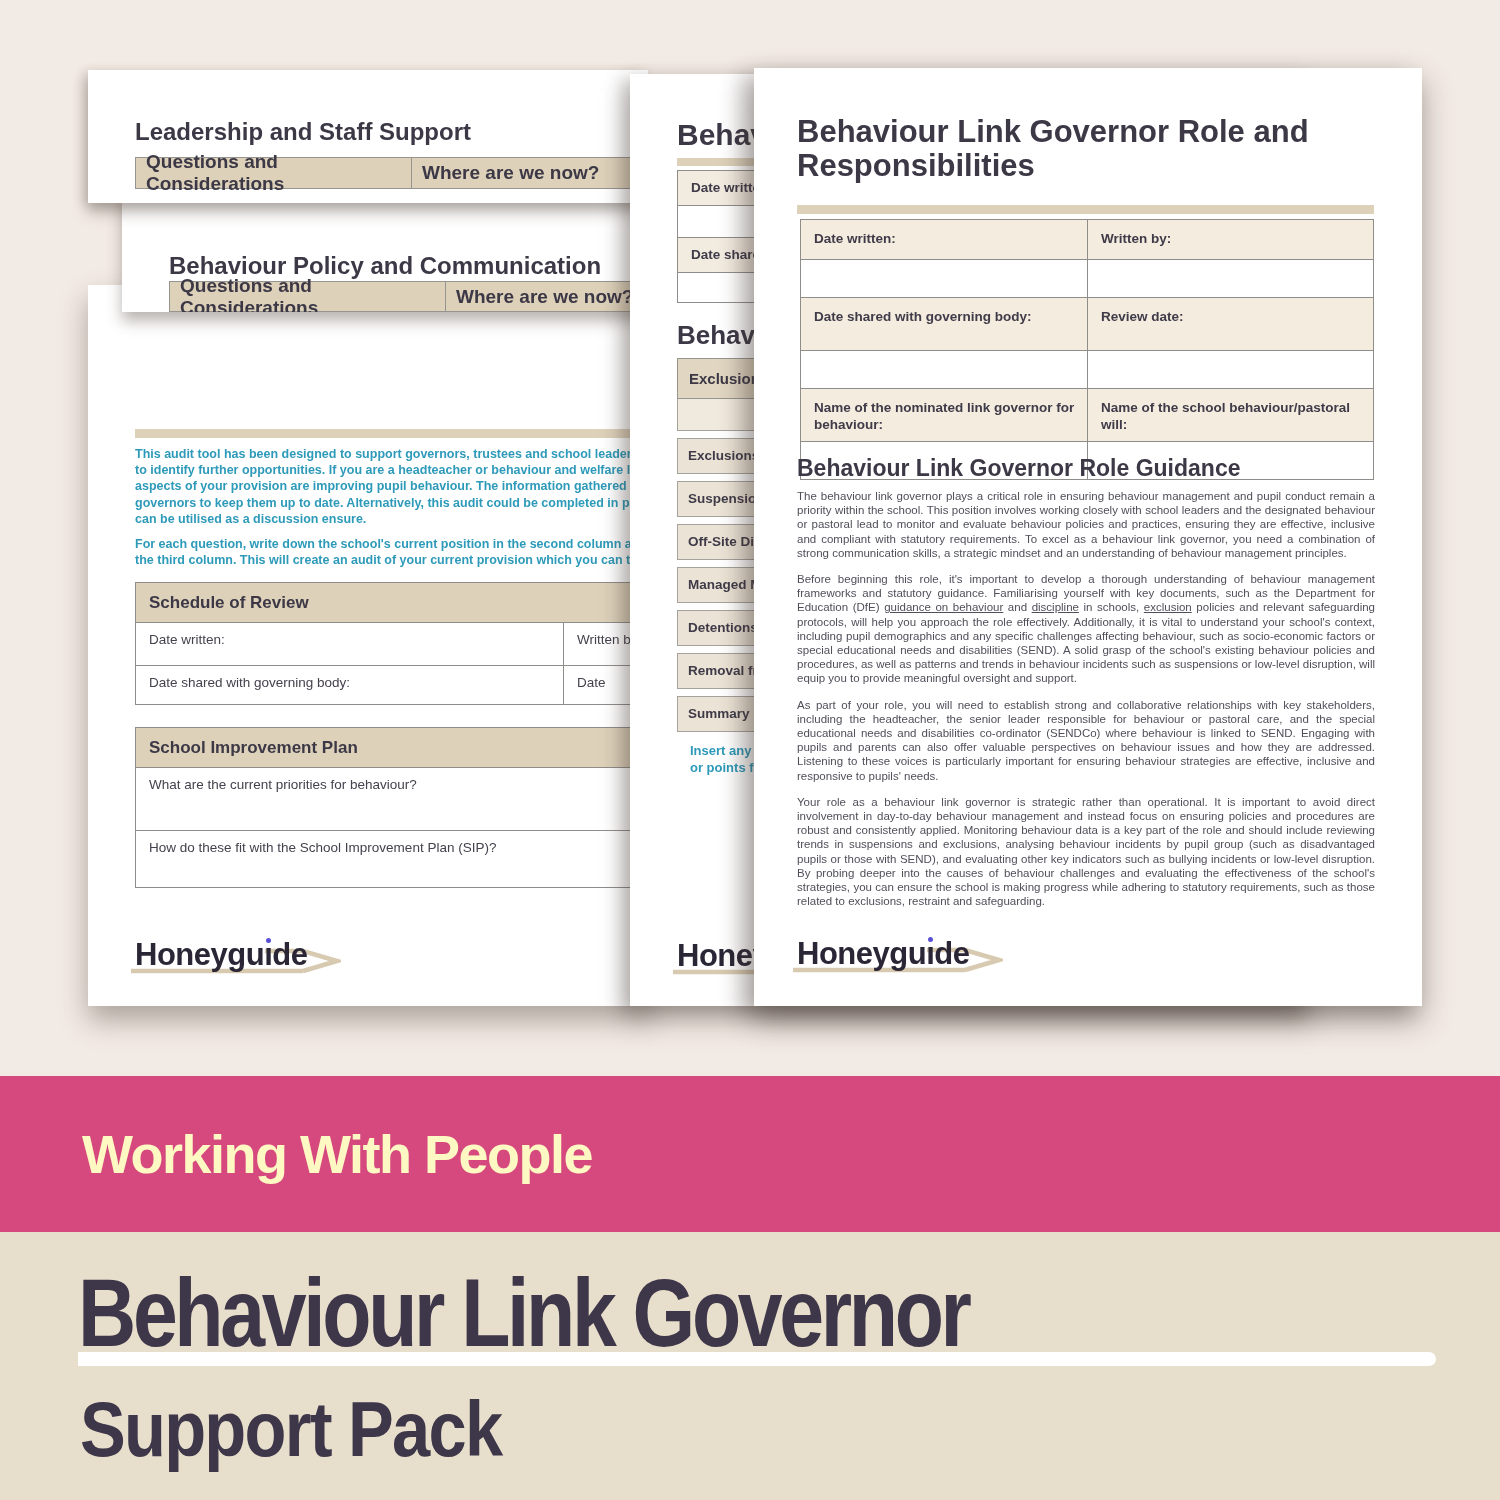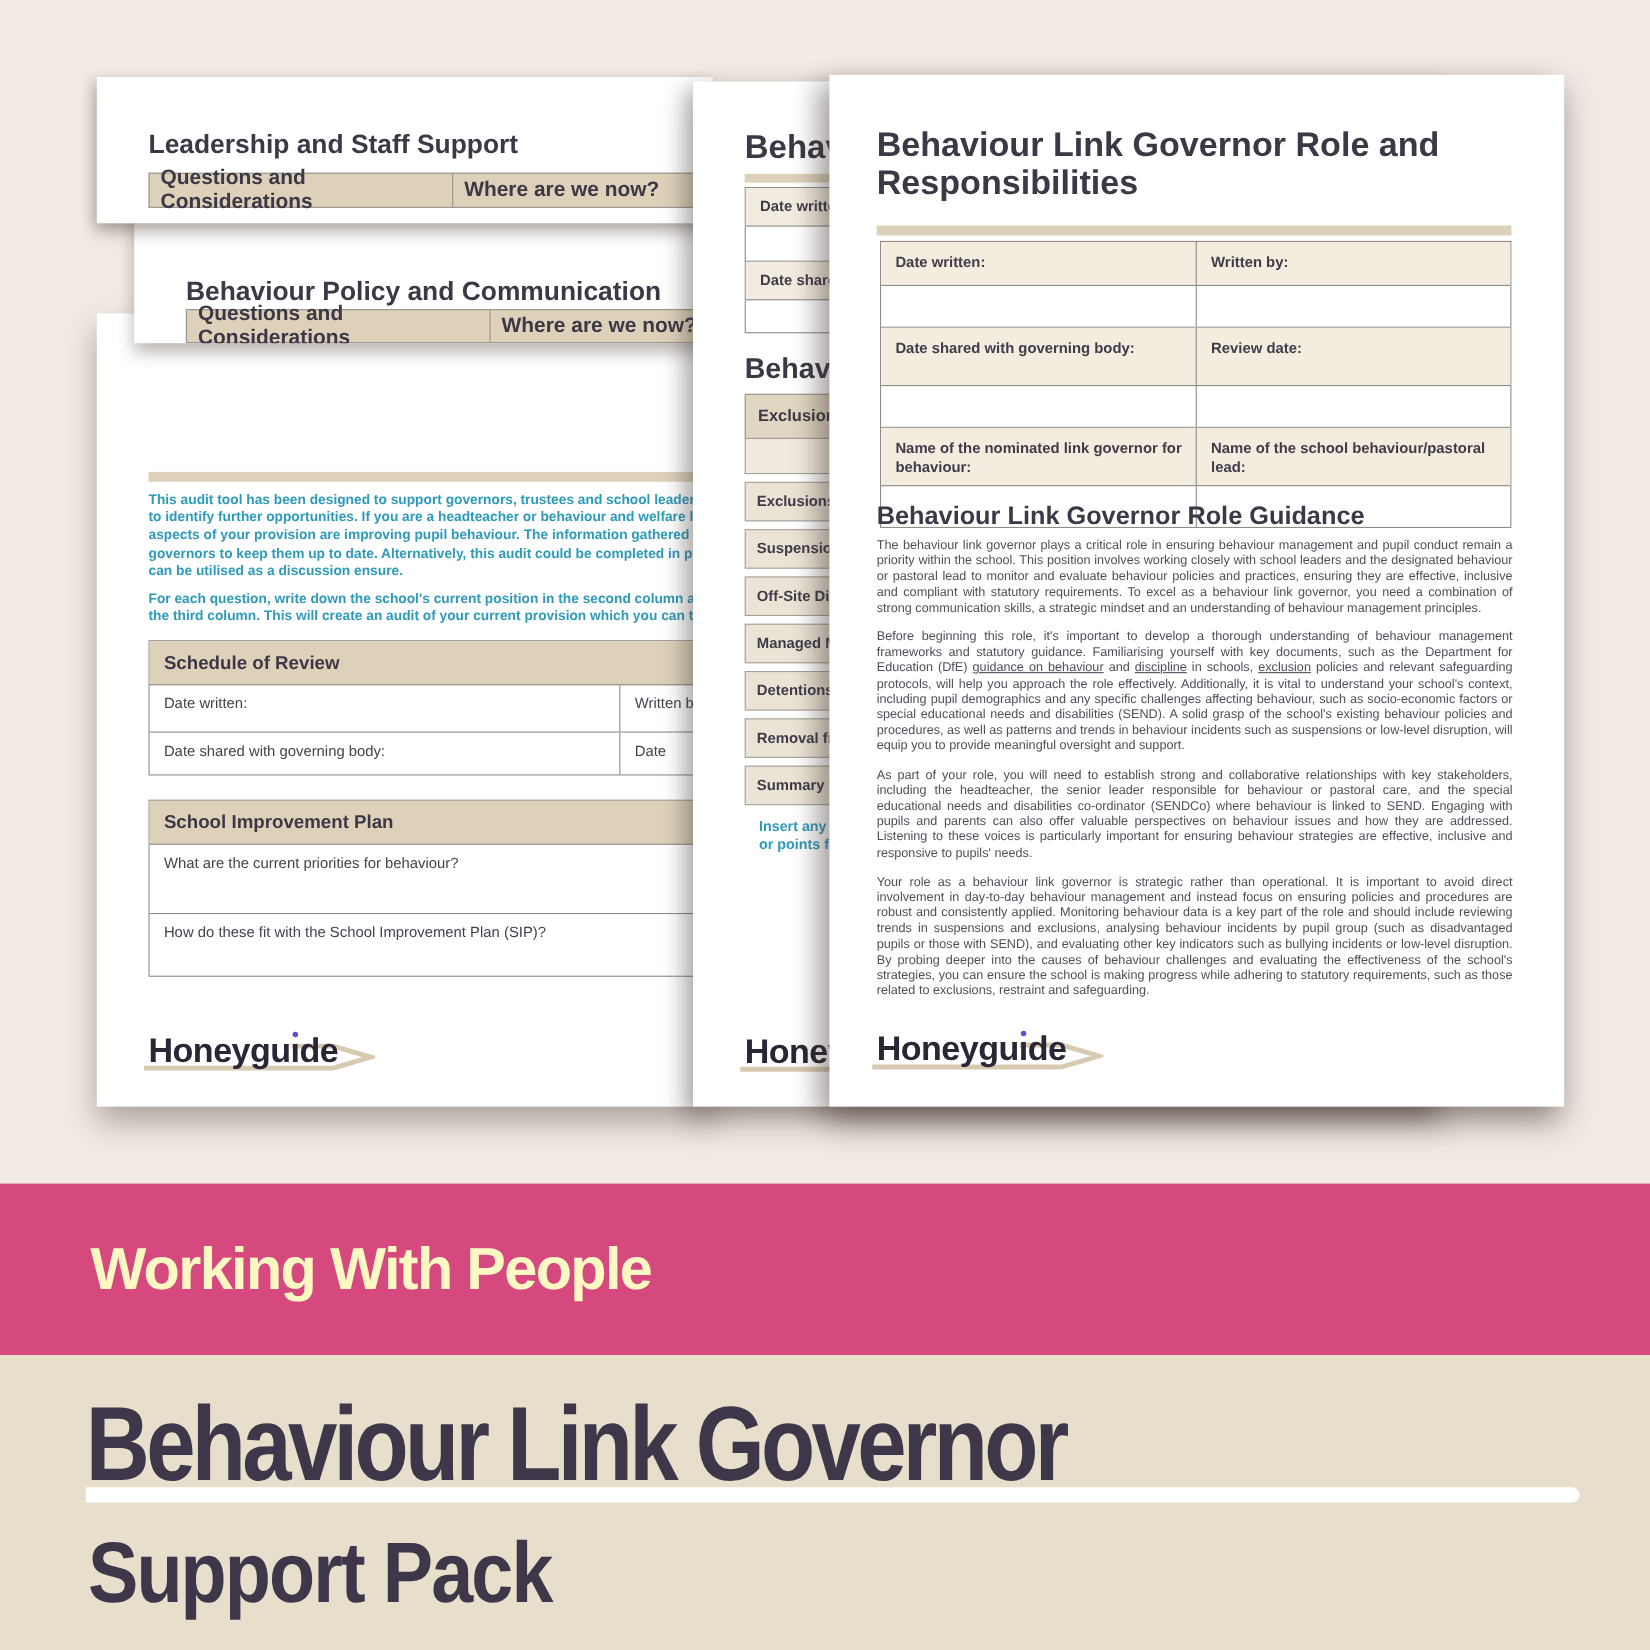--- a/index.html
+++ b/index.html
@@ -194,21 +194,21 @@
       <div class="tbl-row role-shaded" style="height:52px;">
         <div class="role-col role-cell">Date shared with governing body:</div>
         <div class="role-col role-cell">Review date:</div>
       </div>
       <div class="tbl-row" style="height:37px;">
         <div class="role-col"></div>
           <div class="role-col"></div>
       </div>
       <div class="tbl-row role-shaded" style="height:52px;">
         <div class="role-col role-cell">Name of the nominated link governor for behaviour:</div>
-        <div class="role-col role-cell">Name of the school behaviour/pastoral lead:</div>
+        <div class="role-col role-cell">Name of the school behaviour/pastoral will:</div>
       </div>
       <div class="tbl-row" style="height:37px;">
         <div class="role-col"></div>
           <div class="role-col"></div>
       </div>
     </div>
 
     <div class="abs doc-title" style="left:43px;top:387px;font-size:23px;">Behaviour Link Governor Role Guidance</div>
 
     <div class="abs" style="left:43px;top:421px;width:578px;">

